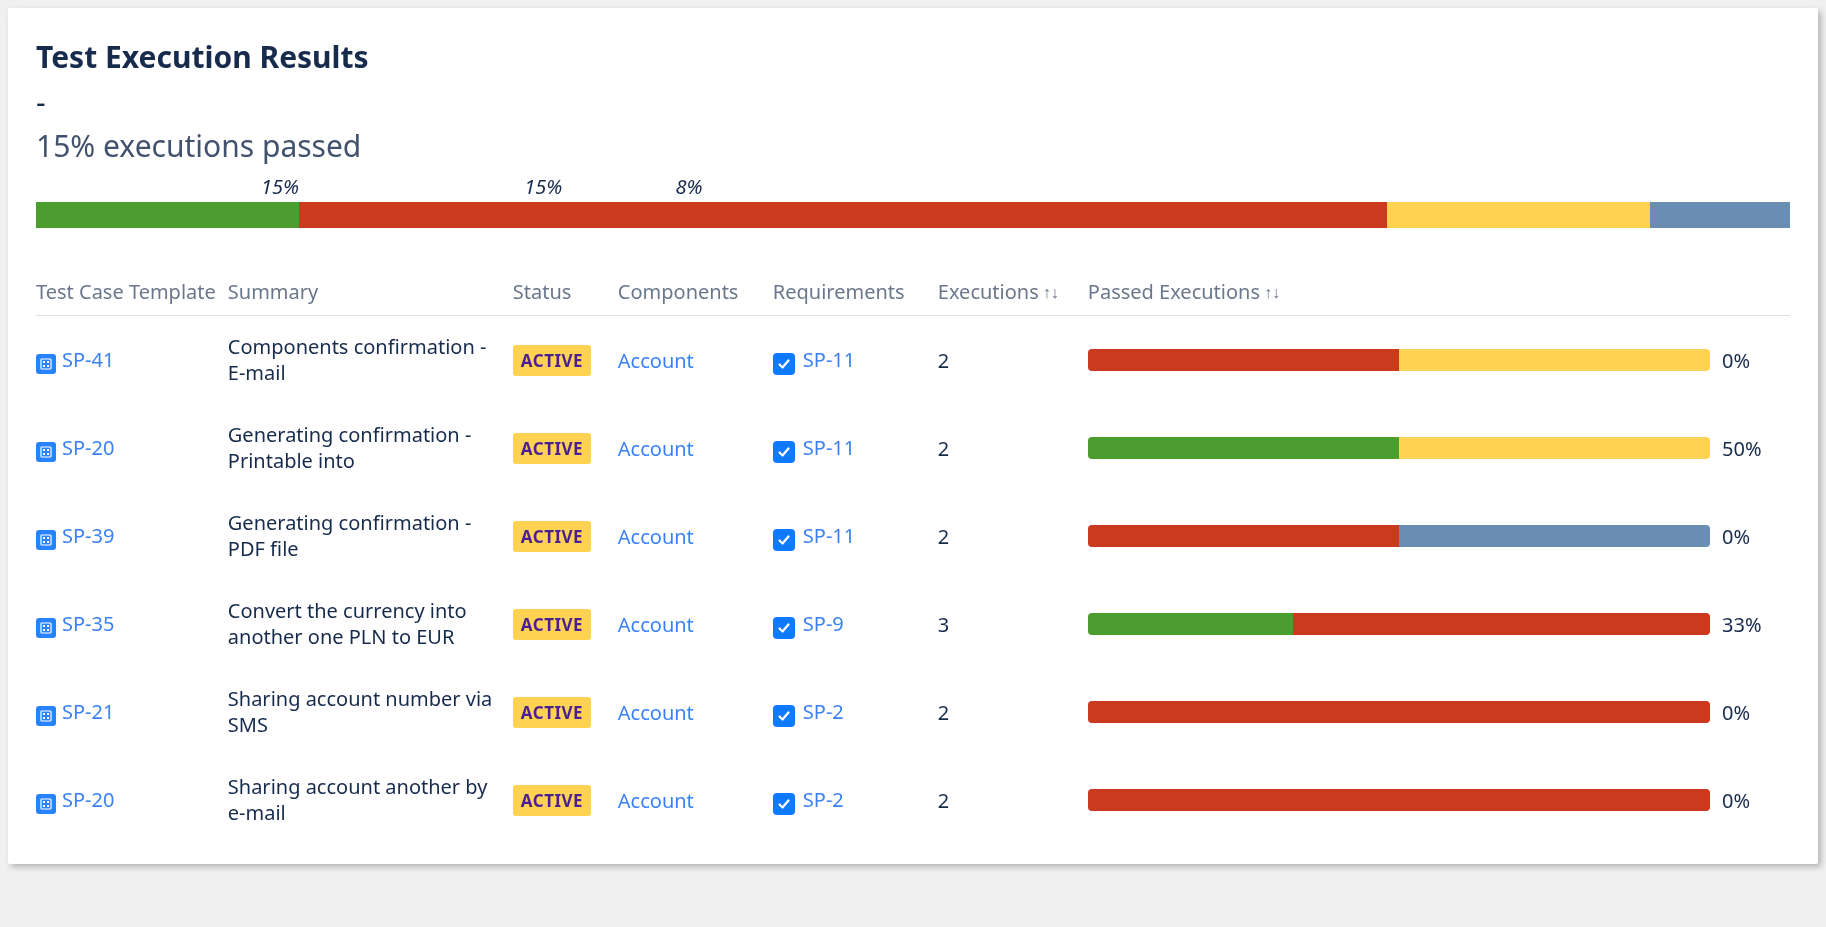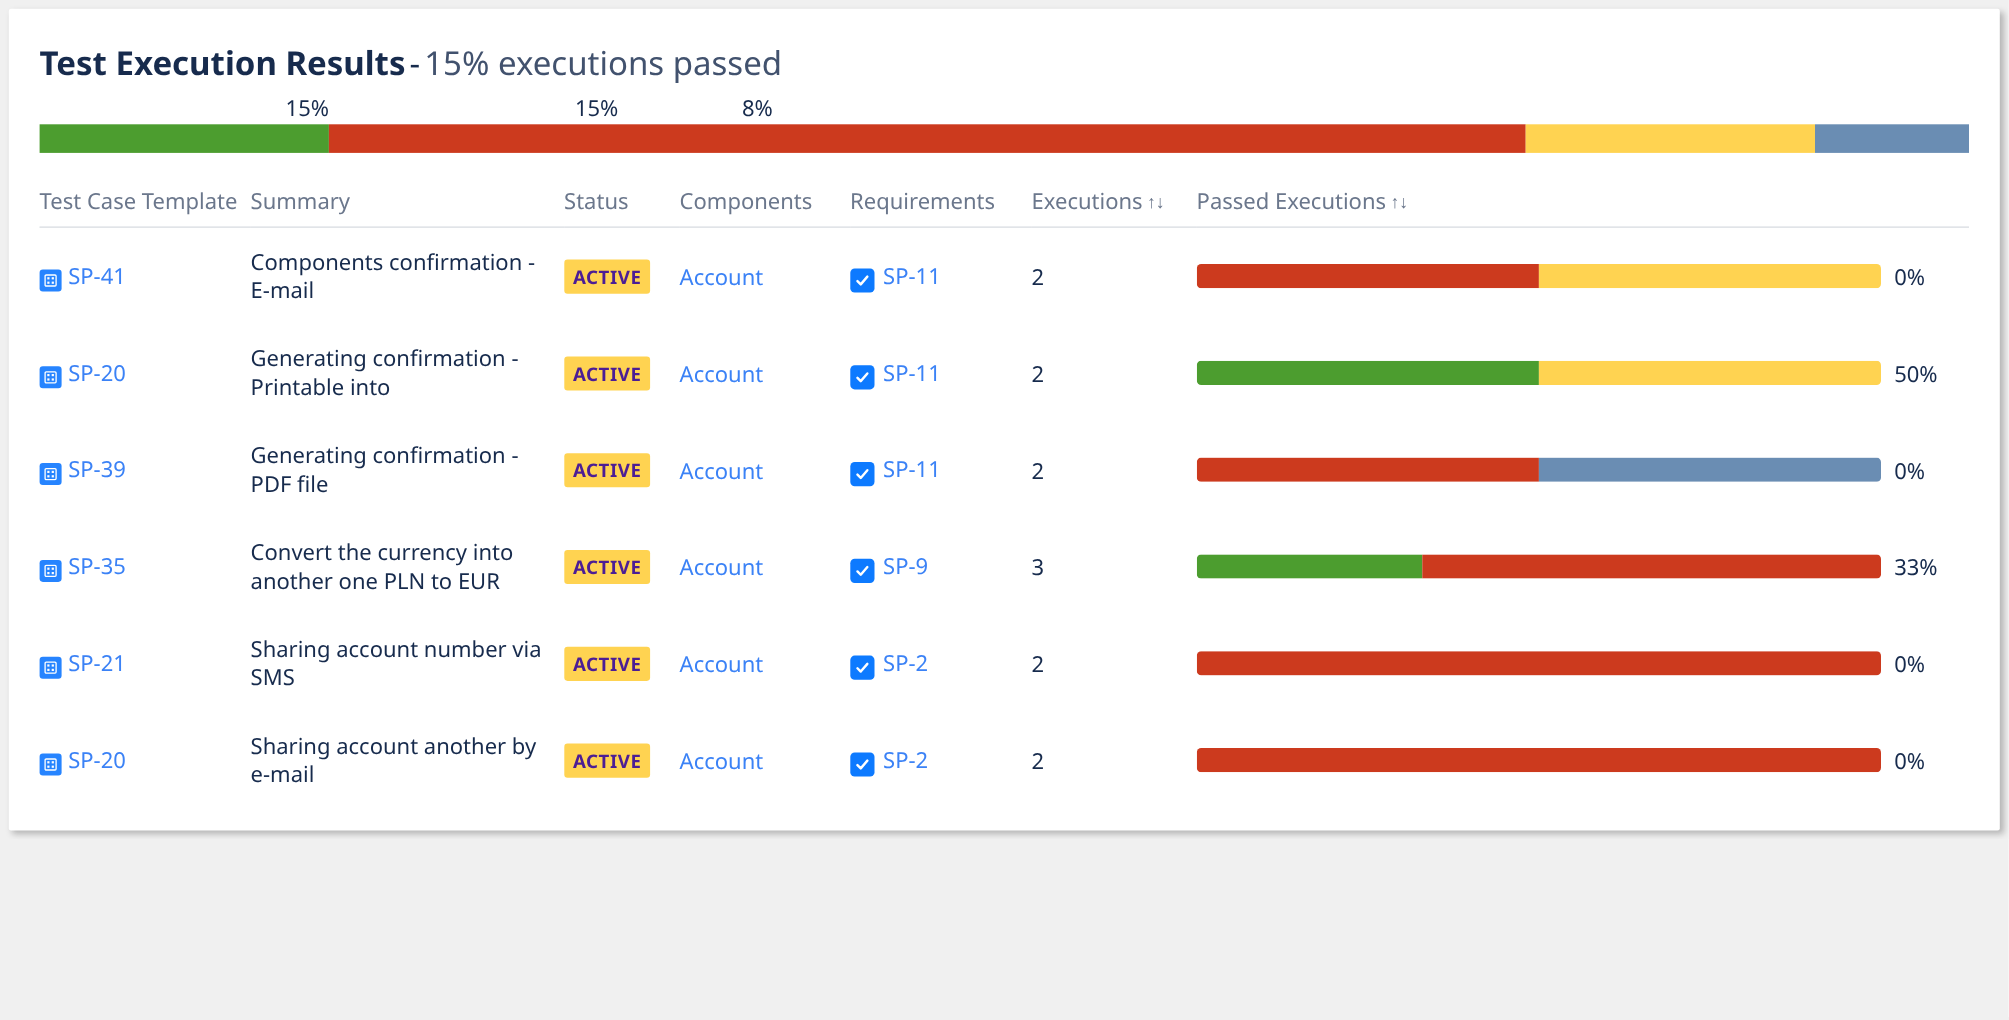--- a/index.html
+++ b/index.html
@@ -16,37 +16,38 @@
     padding: 28px 28px 20px 28px;
     box-shadow: 3px 3px 6px rgba(0,0,0,0.25);
     border-radius: 2px;
   }
   .title-line {
     display: flex;
     align-items: baseline;
     flex-wrap: wrap;
     gap: 0.4ch;
     margin-bottom: 10px;
+    flex-direction: column;
   }
   .title-main {
     font-size: 30px;
     font-weight: 700;
     color: #172b4d;
   }
   .title-sep {
     font-size: 30px;
     font-weight: 400;
     color: #172b4d;
   }
   .title-sub {
     font-size: 30px;
     font-weight: 400;
     color: #42526e;
   }
-  .overall-bar-wrap { margin-bottom: 20px; }
+  .overall-bar-wrap { margin-bottom: 40px; font-style: italic; }
   .overall-labels {
     display: flex;
     height: 26px;
     font-size: 20px;
     color: #172b4d;
   }
   .overall-labels > div {
     display: flex;
     justify-content: flex-end;
     align-items: flex-end;

